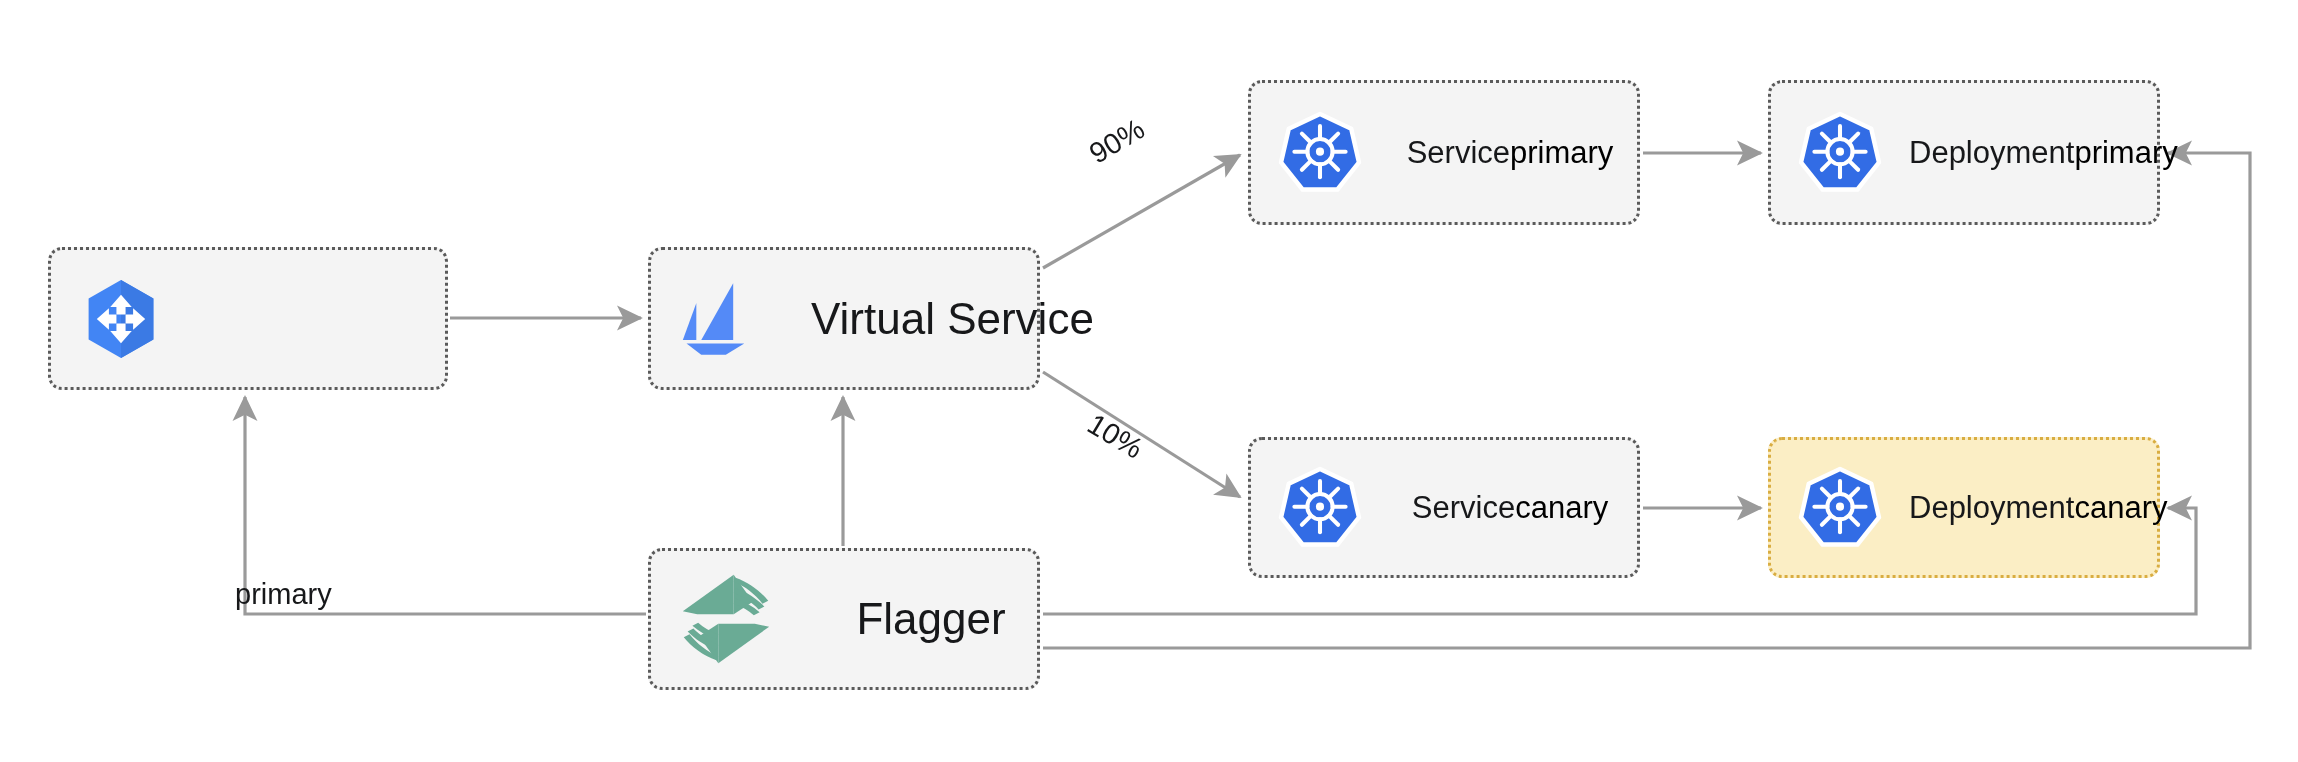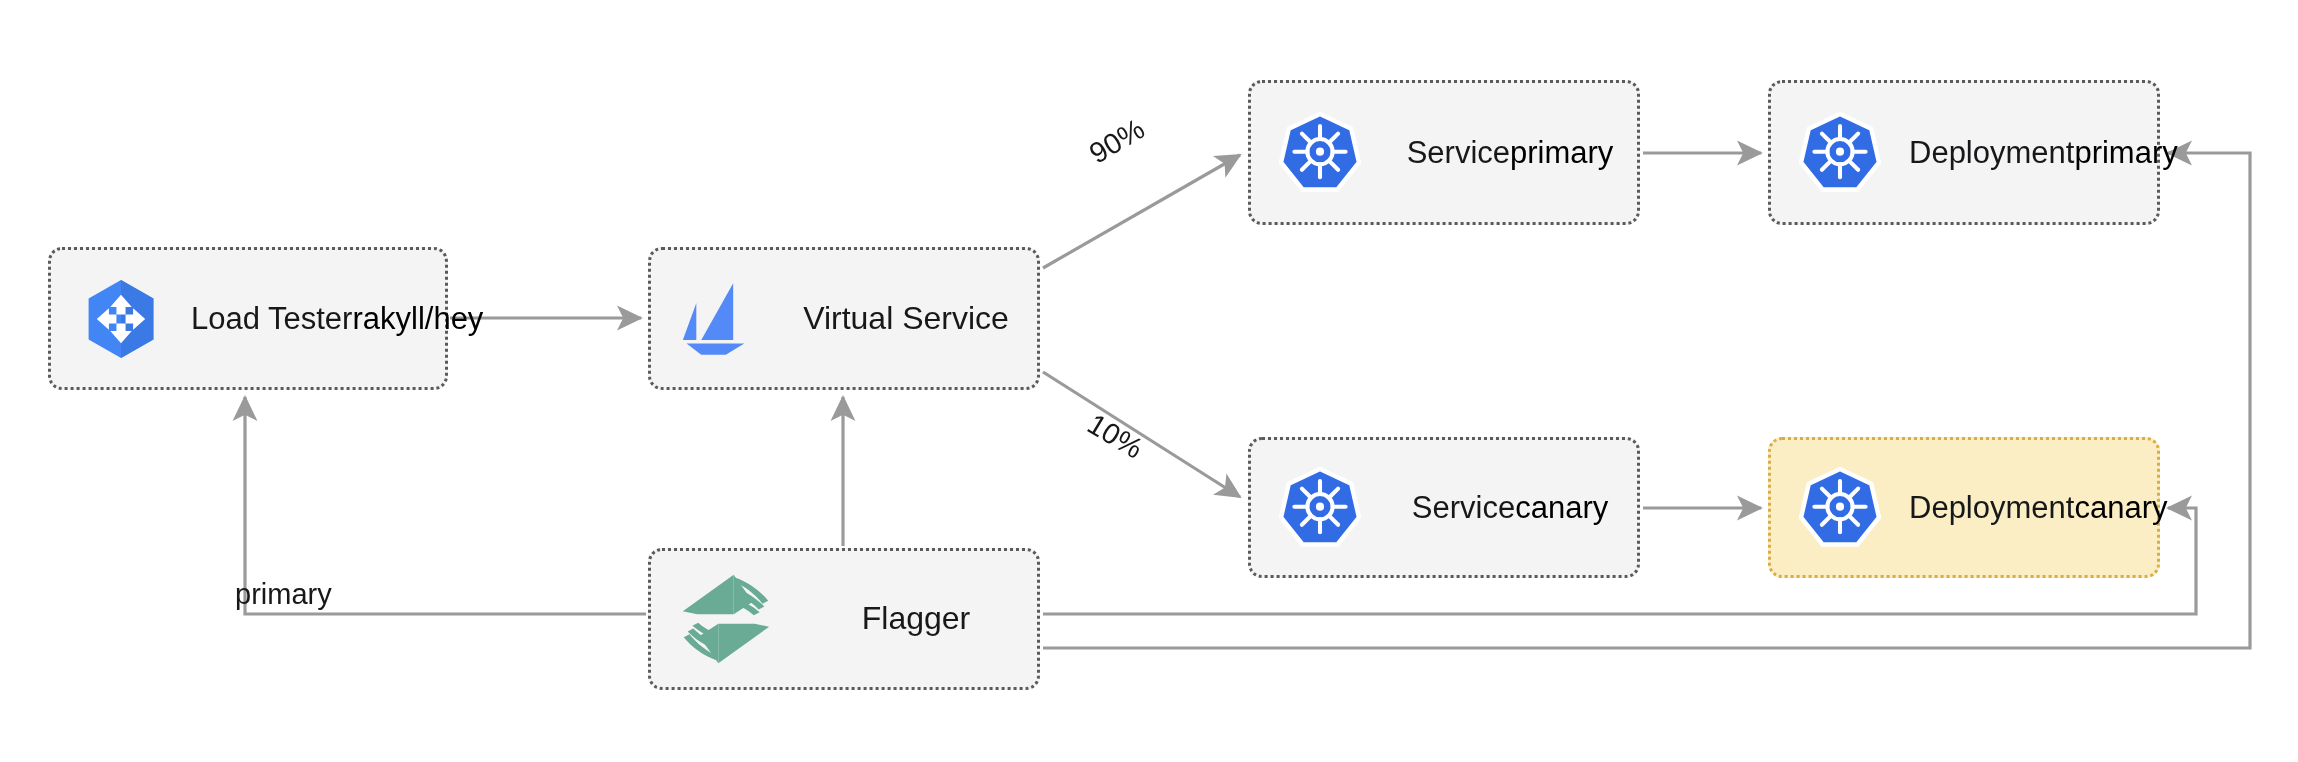--- a/index.html
+++ b/index.html
@@ -54,21 +54,21 @@
   .node-title{
     font-size:31px;
     color:#17181a;
     white-space:nowrap;
   }
   .node-sub{
     font-size:31px;
     color:#000000;
     white-space:nowrap;
   }
-  .single .node-title{font-size:32px;}
+  .single .node-title{font-size:44px;margin-left:30px;}
 
   
   #node-load-tester   {left:48px;  top:247px; width:400px; height:143px;}
   #node-virtual-service{left:648px; top:247px; width:392px; height:143px;}
   #node-service-primary{left:1248px;top:80px;  width:392px; height:145px;}
   #node-deploy-primary {left:1768px;top:80px;  width:392px; height:145px;}
   #node-service-canary {left:1248px;top:437px; width:392px; height:141px;}
   #node-deploy-canary  {left:1768px;top:437px; width:392px; height:141px;}
   #node-flagger        {left:648px; top:548px; width:392px; height:142px;text-align:right;}
 
@@ -134,24 +134,20 @@
         <polygon points="32,3 56.1,16.75 56.1,47.25 32,61 7.9,47.25 7.9,16.75" fill="#4285f4"></polygon>
         <polygon points="32,3 56.1,16.75 56.1,47.25 32,61" fill="#3b7ae4"></polygon>
         <g fill="#ffffff">
           <path d="M32 14 L40 23 L35.4 23 L35.4 28.6 L28.6 28.6 L28.6 23 L24 23 Z"></path>
           <path d="M32 50 L24 41 L28.6 41 L28.6 35.4 L35.4 35.4 L35.4 41 L40 41 Z"></path>
           <path d="M14 32 L23 24 L23 28.6 L28.6 28.6 L28.6 35.4 L23 35.4 L23 40 Z"></path>
           <path d="M50 32 L41 40 L41 35.4 L35.4 35.4 L35.4 28.6 L41 28.6 L41 24 Z"></path>
         </g>
       </svg>
     </div>
-    <div class="node-text">
-      <span class="node-title">Load Tester</span>
-      <span class="node-sub">rakyll/hey</span>
-    </div>
   </div>
 
   <div class="node single" id="node-virtual-service">
     <div class="node-icon">
       <svg width="82" height="86" viewBox="0 0 64 70" xmlns="http://www.w3.org/2000/svg">
         <polygon points="46,6 46,52 20,52" fill="#548af7"></polygon>
         <polygon points="16,22 16,52 5,52" fill="#548af7"></polygon>
         <polygon points="8,55 55,55 40,64 20,64" fill="#548af7"></polygon>
       </svg>
     </div>

